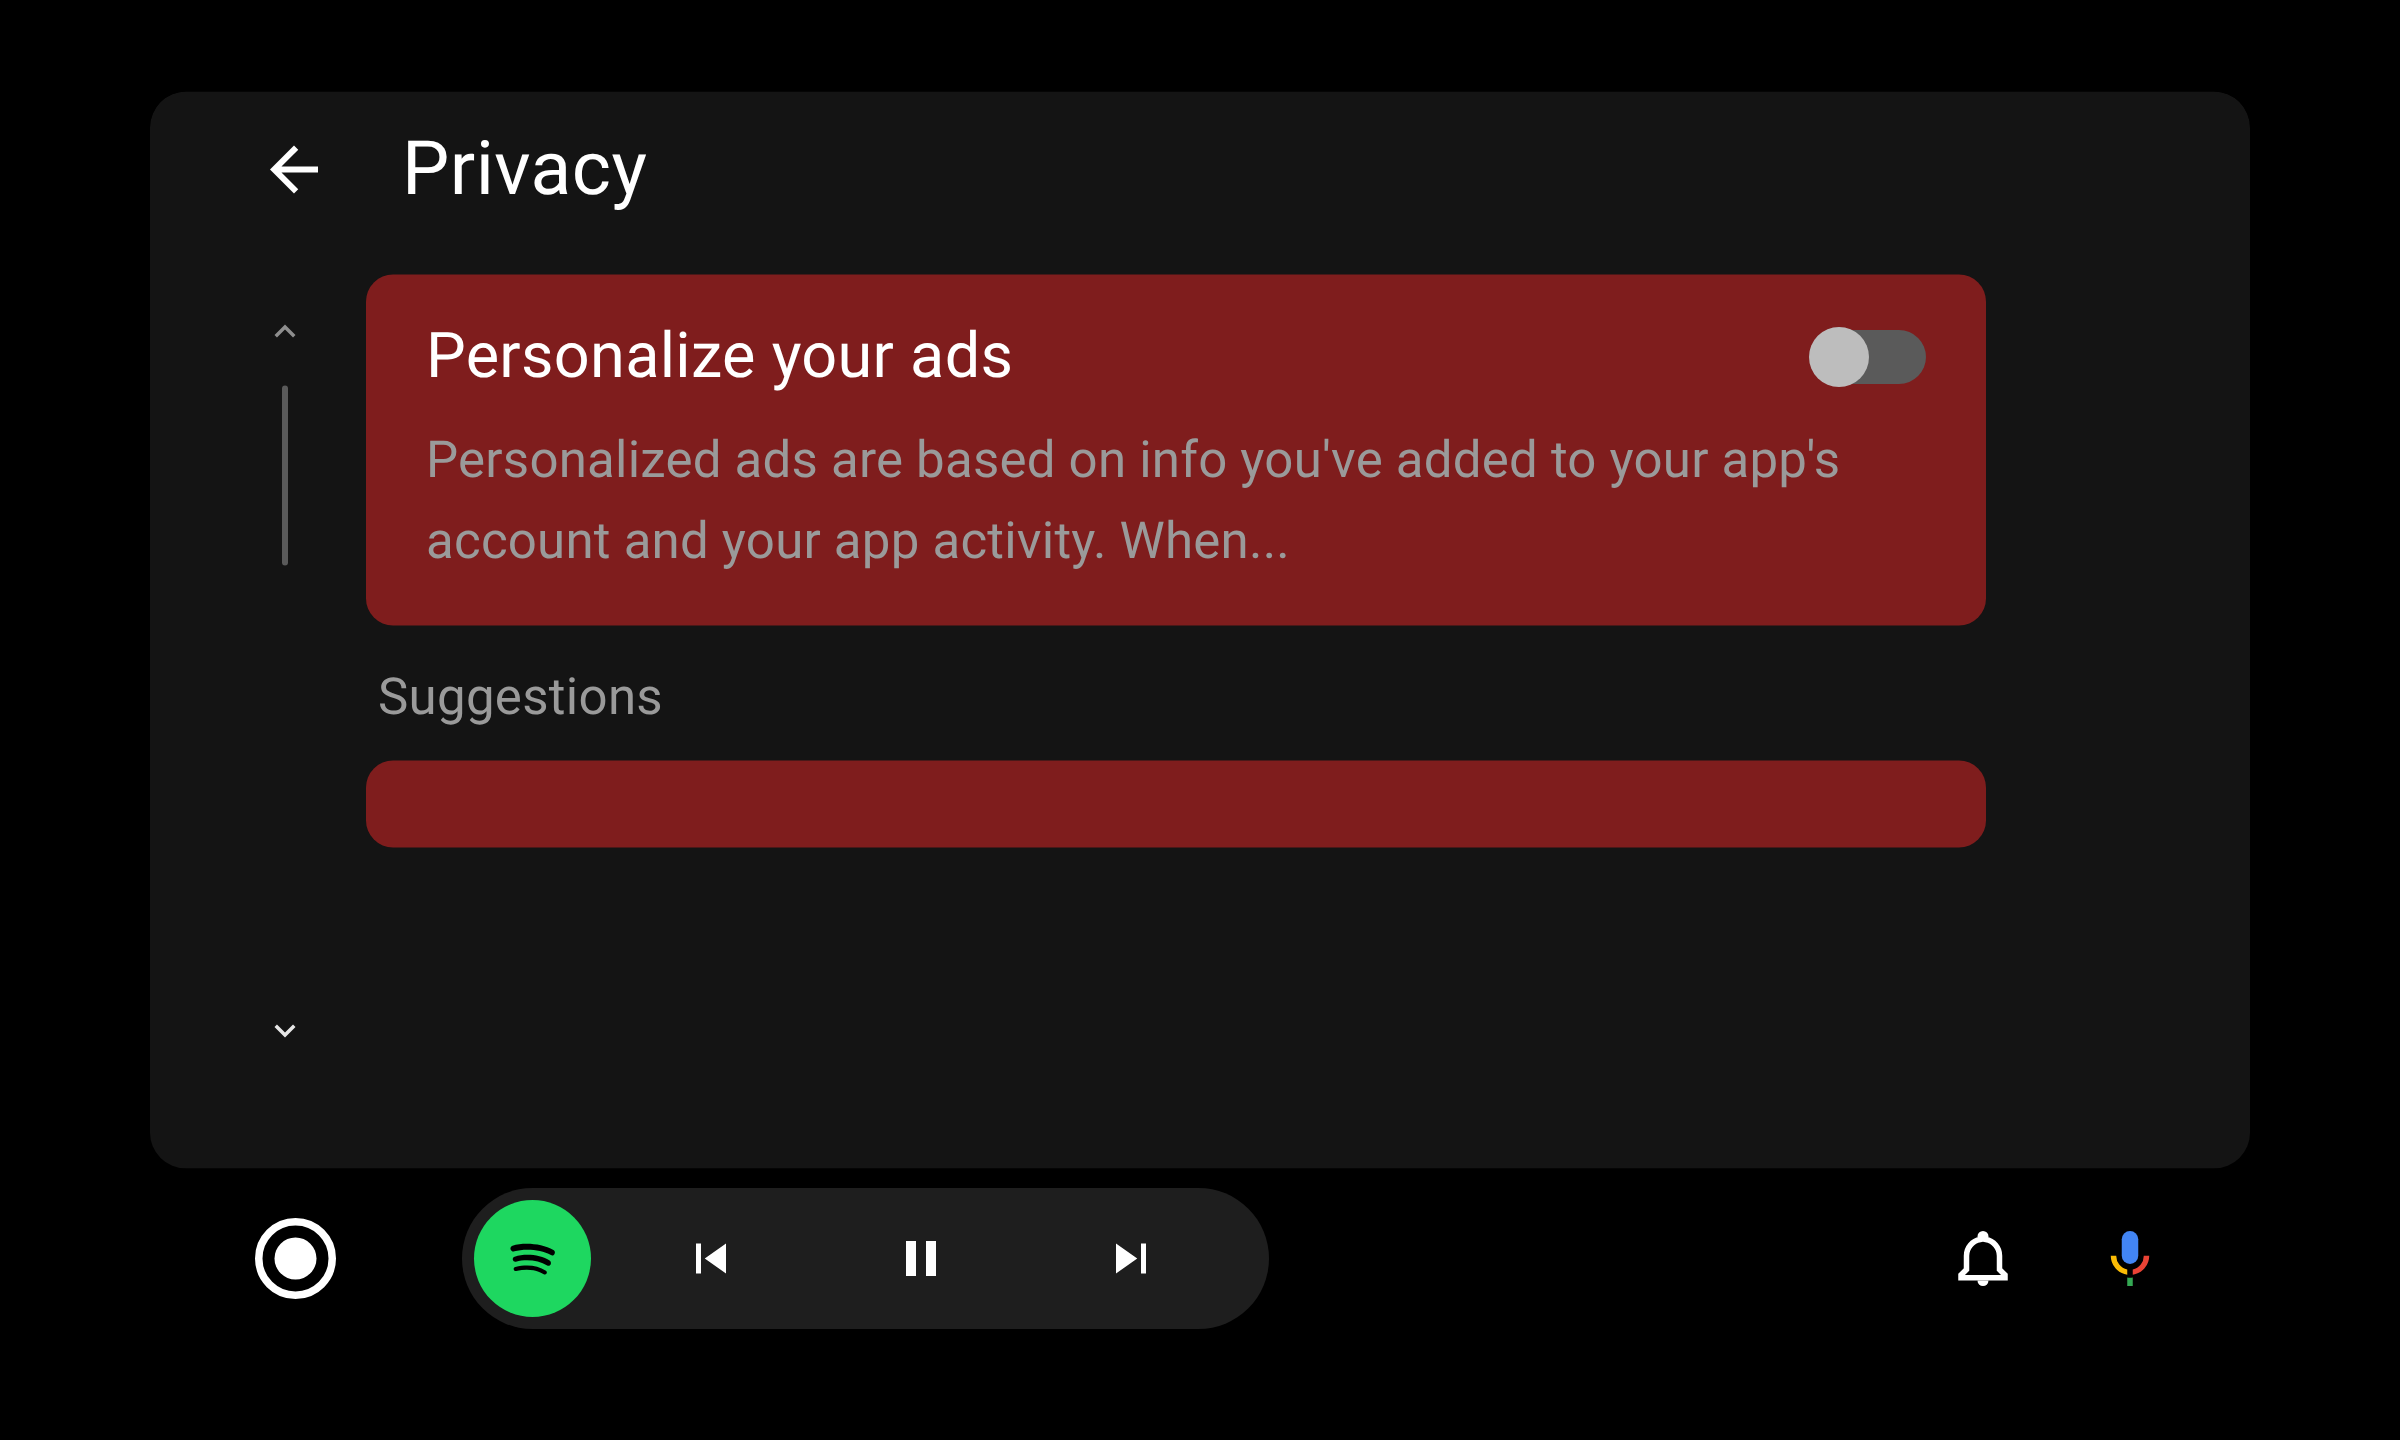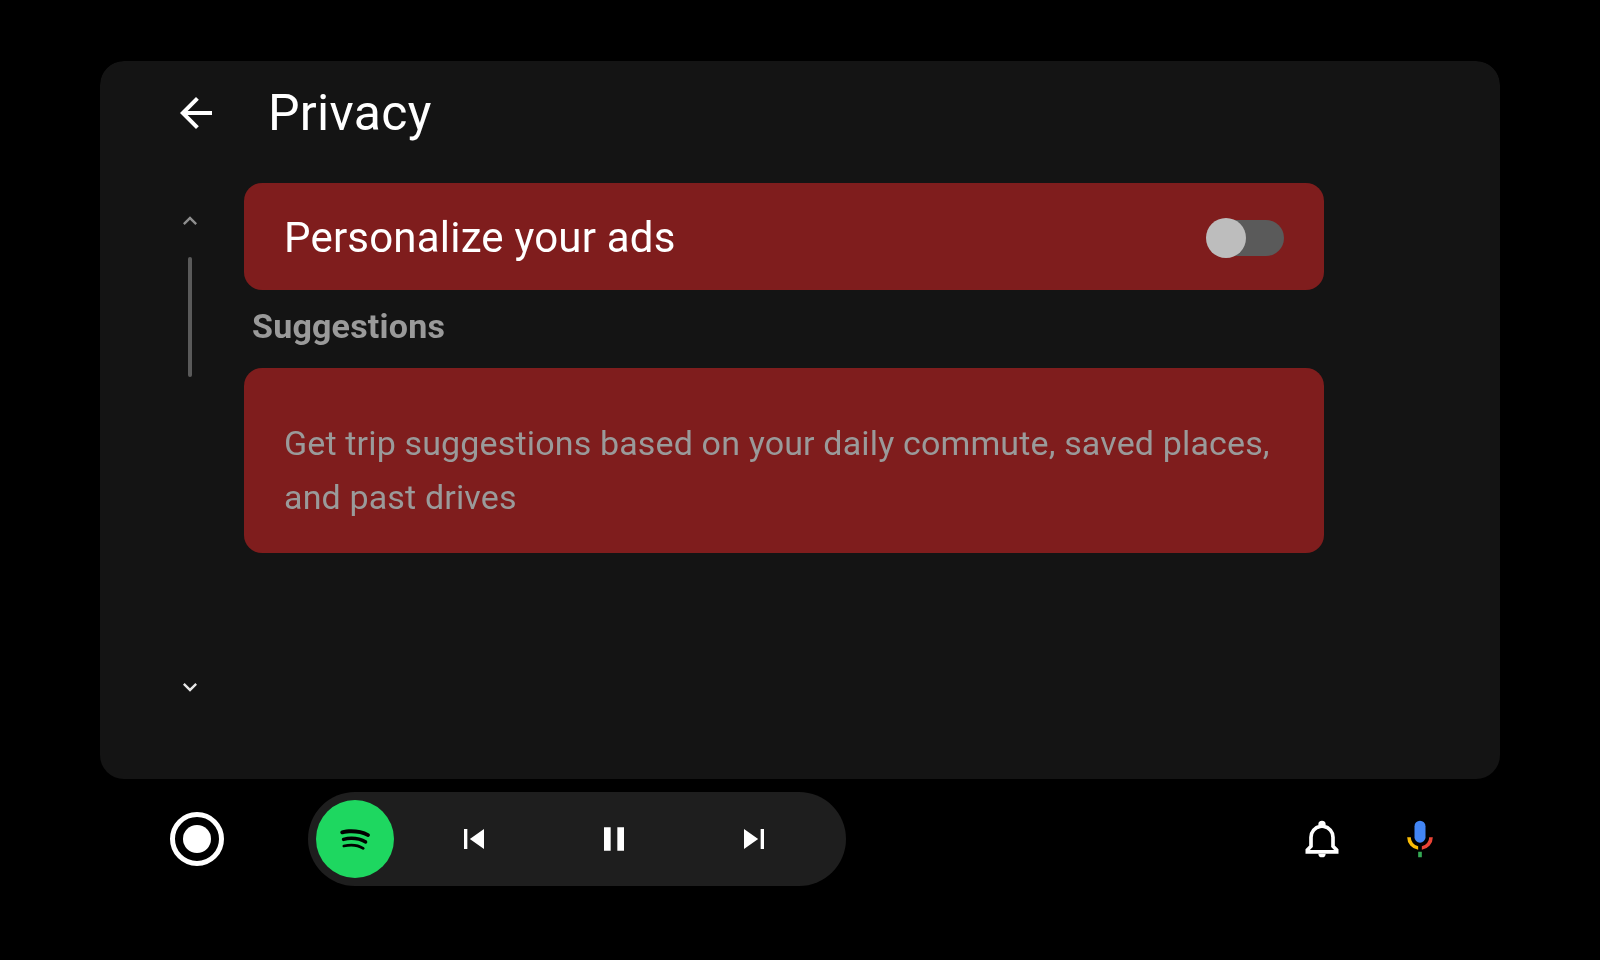--- a/index.html
+++ b/index.html
@@ -90,21 +90,21 @@
     overflow: hidden;
     padding-top: 18px;
   }
   .card {
     background: #7f1d1d;
     border-radius: 18px;
     padding: 30px 40px 28px 40px;
     position: relative;
   }
   .card + .section-label,
-  .card + .card { margin-top: 16px; font-weight: bold; }
+  .card + .card { margin-top: 28px; }
   .card-header {
     display: flex;
     align-items: center;
     justify-content: space-between;
     gap: 24px;
   }
   .card-title {
     color: #FFFFFF;
     font-size: 42px;
     font-weight: 400;
@@ -235,26 +235,26 @@
 
       <div class="content">
 
         <div class="card">
           <div class="card-header">
             <div class="card-title">Personalize your ads</div>
             <div class="switch off">
               <div class="knob"></div>
             </div>
           </div>
+          <div class="card-desc">Personalized ads are based on info you've added to your app's account and your app activity. When...</div>
         </div>
 
         <div class="section-label">Suggestions</div>
 
         <div class="card">
-          <div class="card-desc">Get trip suggestions based on your daily commute, saved places, and past drives</div>
         </div>
 
       </div>
     </div>
   </div>
 
   <div class="navbar">
     <div class="home-btn"></div>
 
     <div class="media-pill">

